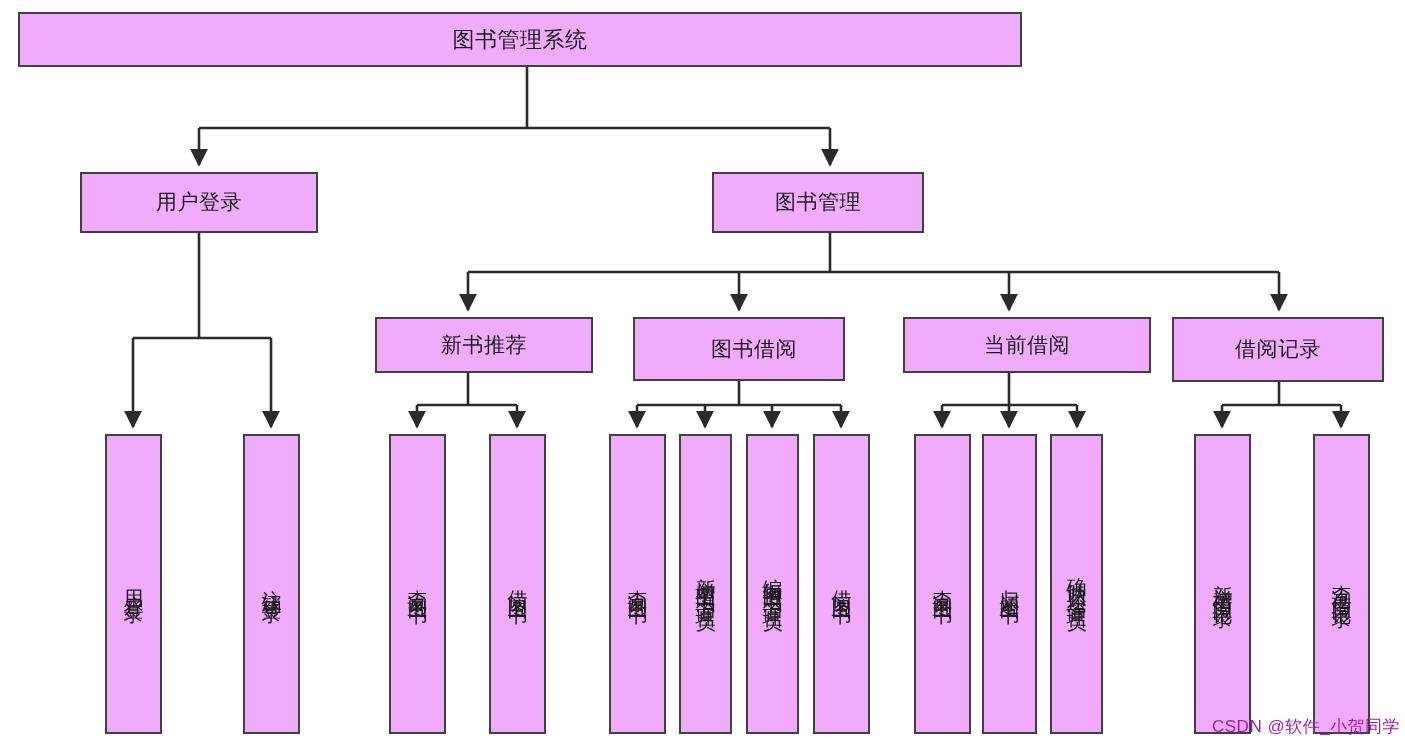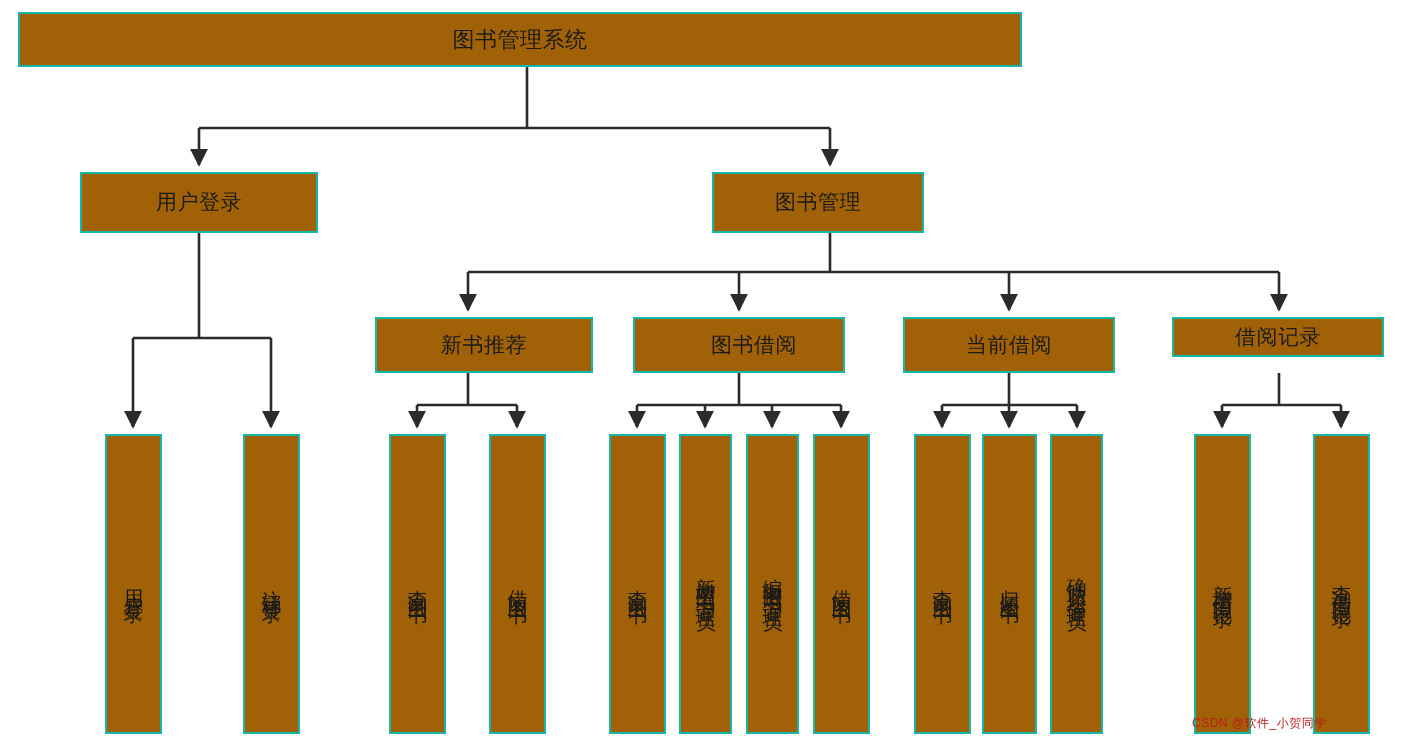--- a/index.html
+++ b/index.html
@@ -20,22 +20,22 @@
   #diagram-svg {
     position: absolute;
     left: 0;
     top: 0;
     width: 1405px;
     height: 747px;
   }
   .node-box {
     position: absolute;
     box-sizing: border-box;
-    background: #a16207;
-    border: 2px solid #14b8a6;
+    background: #f0abfc;
+    border: 2px solid #404040;
     display: flex;
     align-items: center;
     justify-content: center;
     color: #1a1a1a;
   }
   .node-label {
     font-size: 21px;
     line-height: 1.15;
     letter-spacing: 0.5px;
     white-space: nowrap;
@@ -43,25 +43,26 @@
   .node-box.vertical .node-label {
     writing-mode: vertical-rl;
     text-orientation: upright;
     letter-spacing: 5px;
     font-size: 20px;
     white-space: nowrap;
   }
   .node-box.root .node-label { font-size: 22px; }
   .watermark {
     position: absolute;
-    font-size: 12px;
-    color: #b91c1c;
+    font-size: 17px;
+    color: #a21caf;
     letter-spacing: 0.5px;
     white-space: nowrap;
     pointer-events: none;
+    margin-left: 20px;
   }
 </style>
 </head>
 <body>
 
 <div id="canvas">
 
   <svg id="diagram-svg" viewBox="0 0 1405 747" xmlns="http://www.w3.org/2000/svg">
     <defs>
       <marker id="arrow" viewBox="0 0 10 10" refX="9" refY="5" markerWidth="7" markerHeight="7" orient="auto-start-reverse">
@@ -120,27 +121,27 @@
   <div class="node-box" style="left:80px; top:172px; width:238px; height:61px;">
     <span class="node-label">用户登录</span>
   </div>
   <div class="node-box" style="left:712px; top:172px; width:212px; height:61px;">
     <span class="node-label">图书管理</span>
   </div>
 
   <div class="node-box" style="left:375px; top:317px; width:218px; height:56px;">
     <span class="node-label">新书推荐</span>
   </div>
-  <div class="node-box" style="left:633px; top:317px; width:212px; height:56px;padding-left:30px;">
+  <div class="node-box" style="left:633px; top:317px; width:212px; height:64px;padding-left:30px;">
     <span class="node-label">图书借阅</span>
   </div>
-  <div class="node-box" style="left:903px; top:317px; width:212px; height:56px;">
+  <div class="node-box" style="left:903px; top:317px; width:248px; height:56px;">
     <span class="node-label">当前借阅</span>
   </div>
-  <div class="node-box" style="left:1172px; top:317px; width:212px; height:40px;">
+  <div class="node-box" style="left:1172px; top:317px; width:212px; height:65px;">
     <span class="node-label">借阅记录</span>
   </div>
 
   <div class="node-box vertical" style="left:105px; top:434px; width:57px; height:300px;">
     <span class="node-label">用户登录</span>
   </div>
   <div class="node-box vertical" style="left:243px; top:434px; width:57px; height:300px;">
     <span class="node-label">注销登录</span>
   </div>
 

